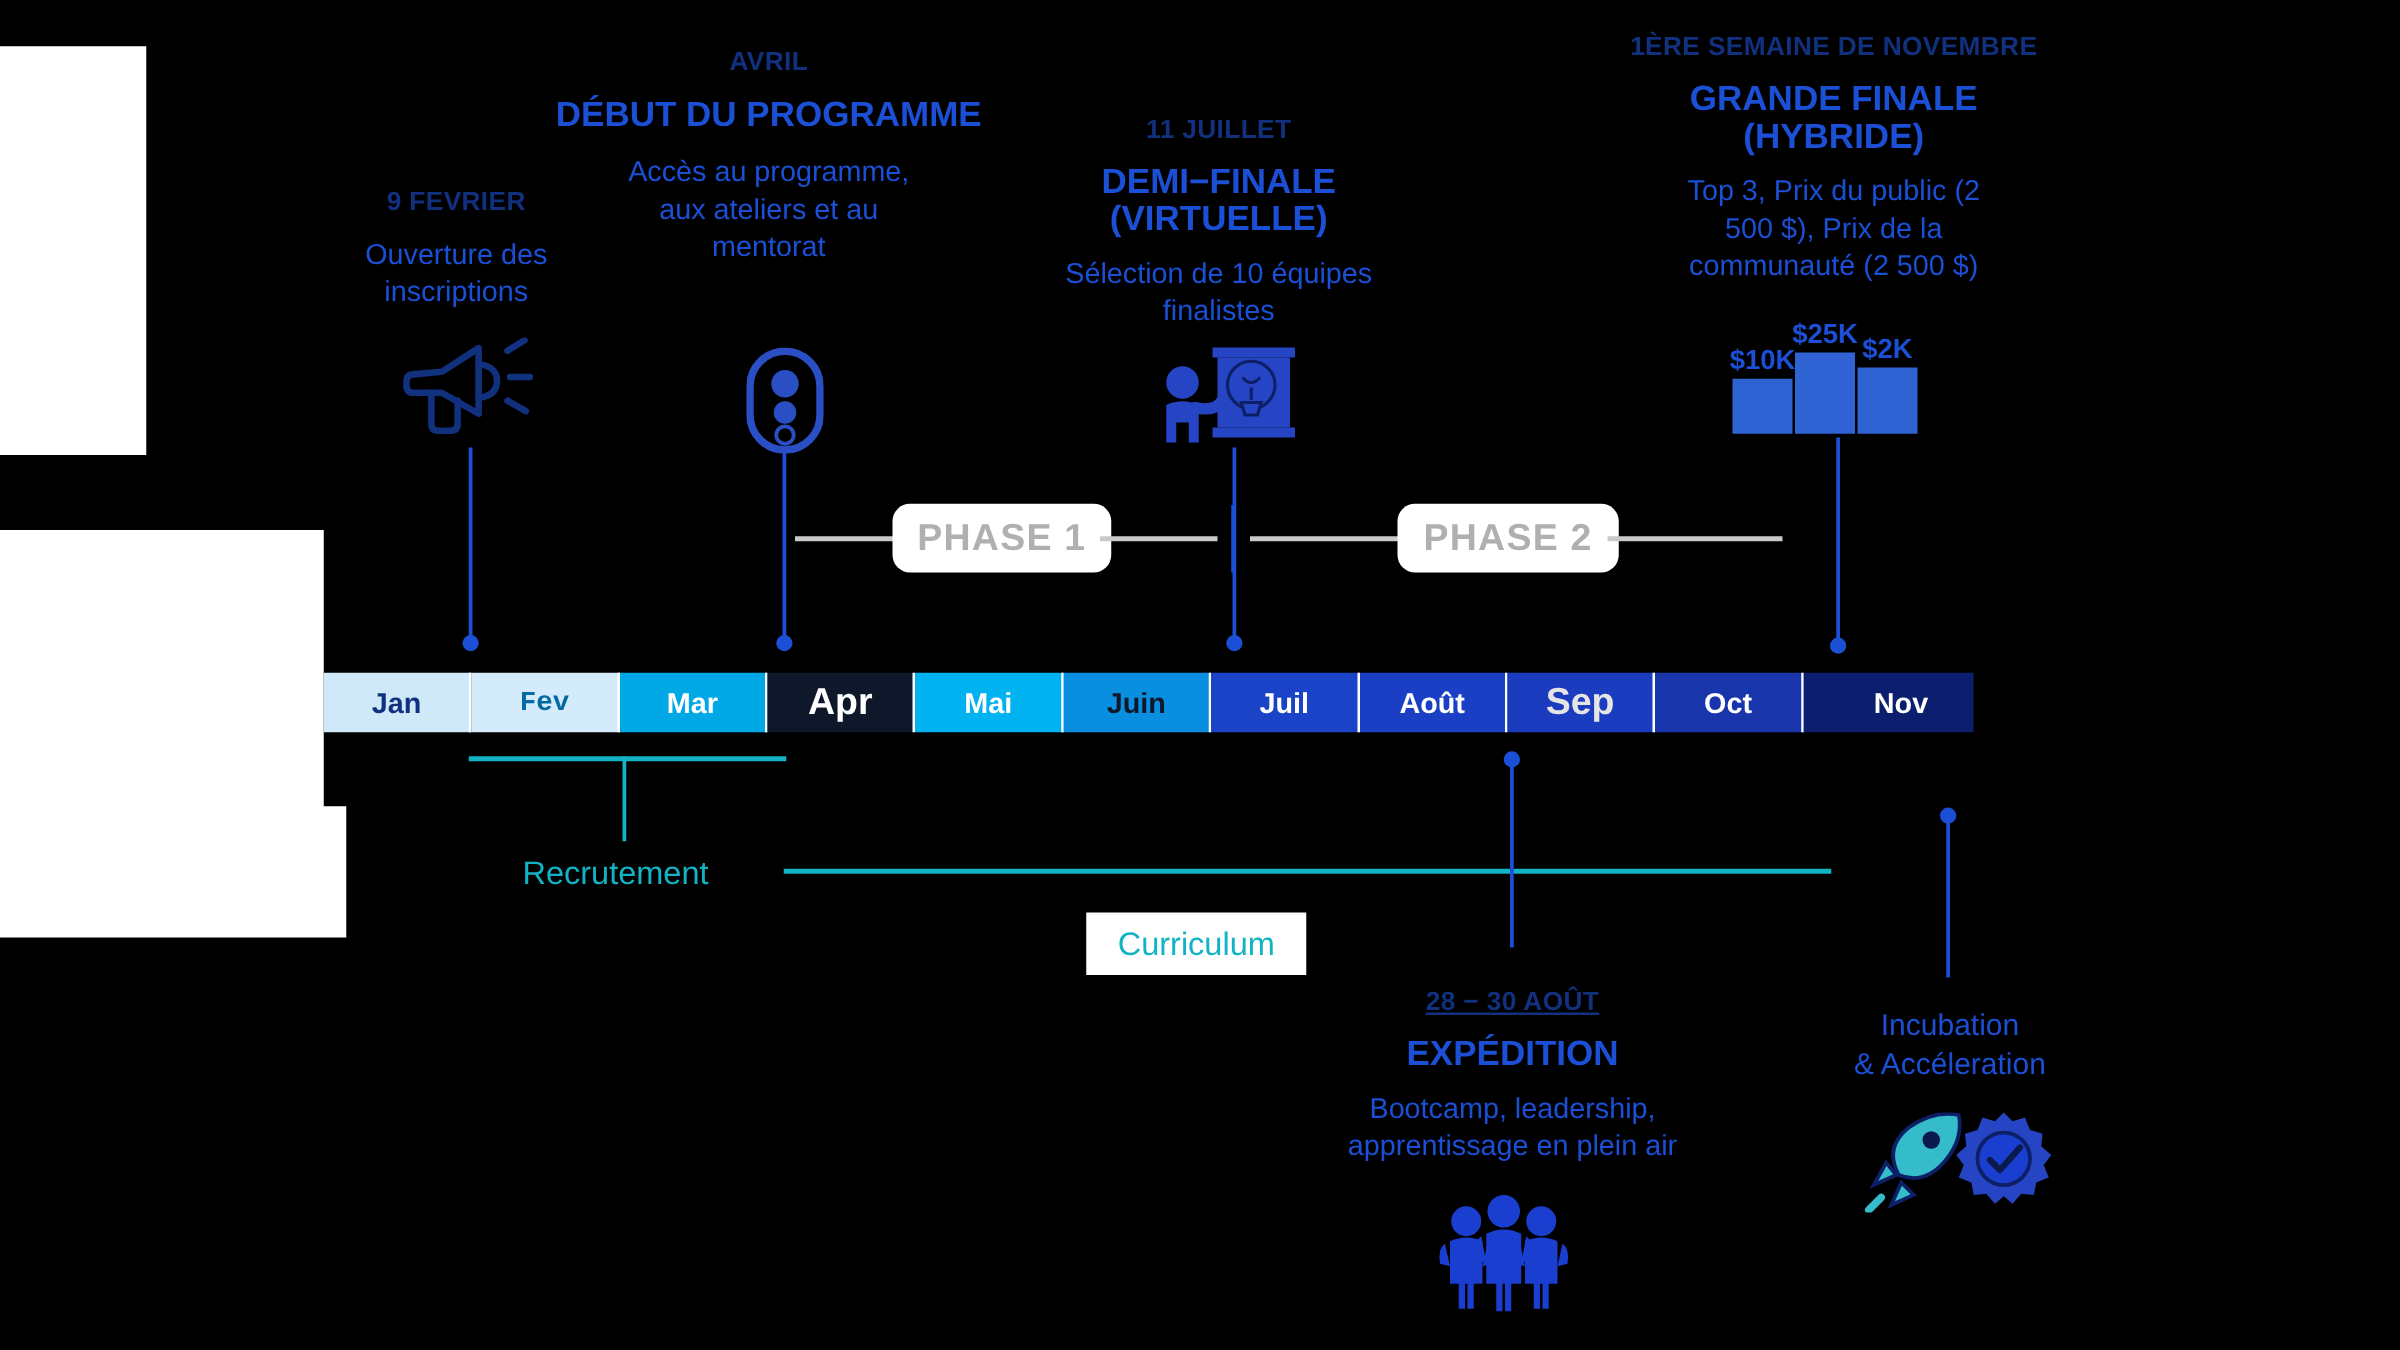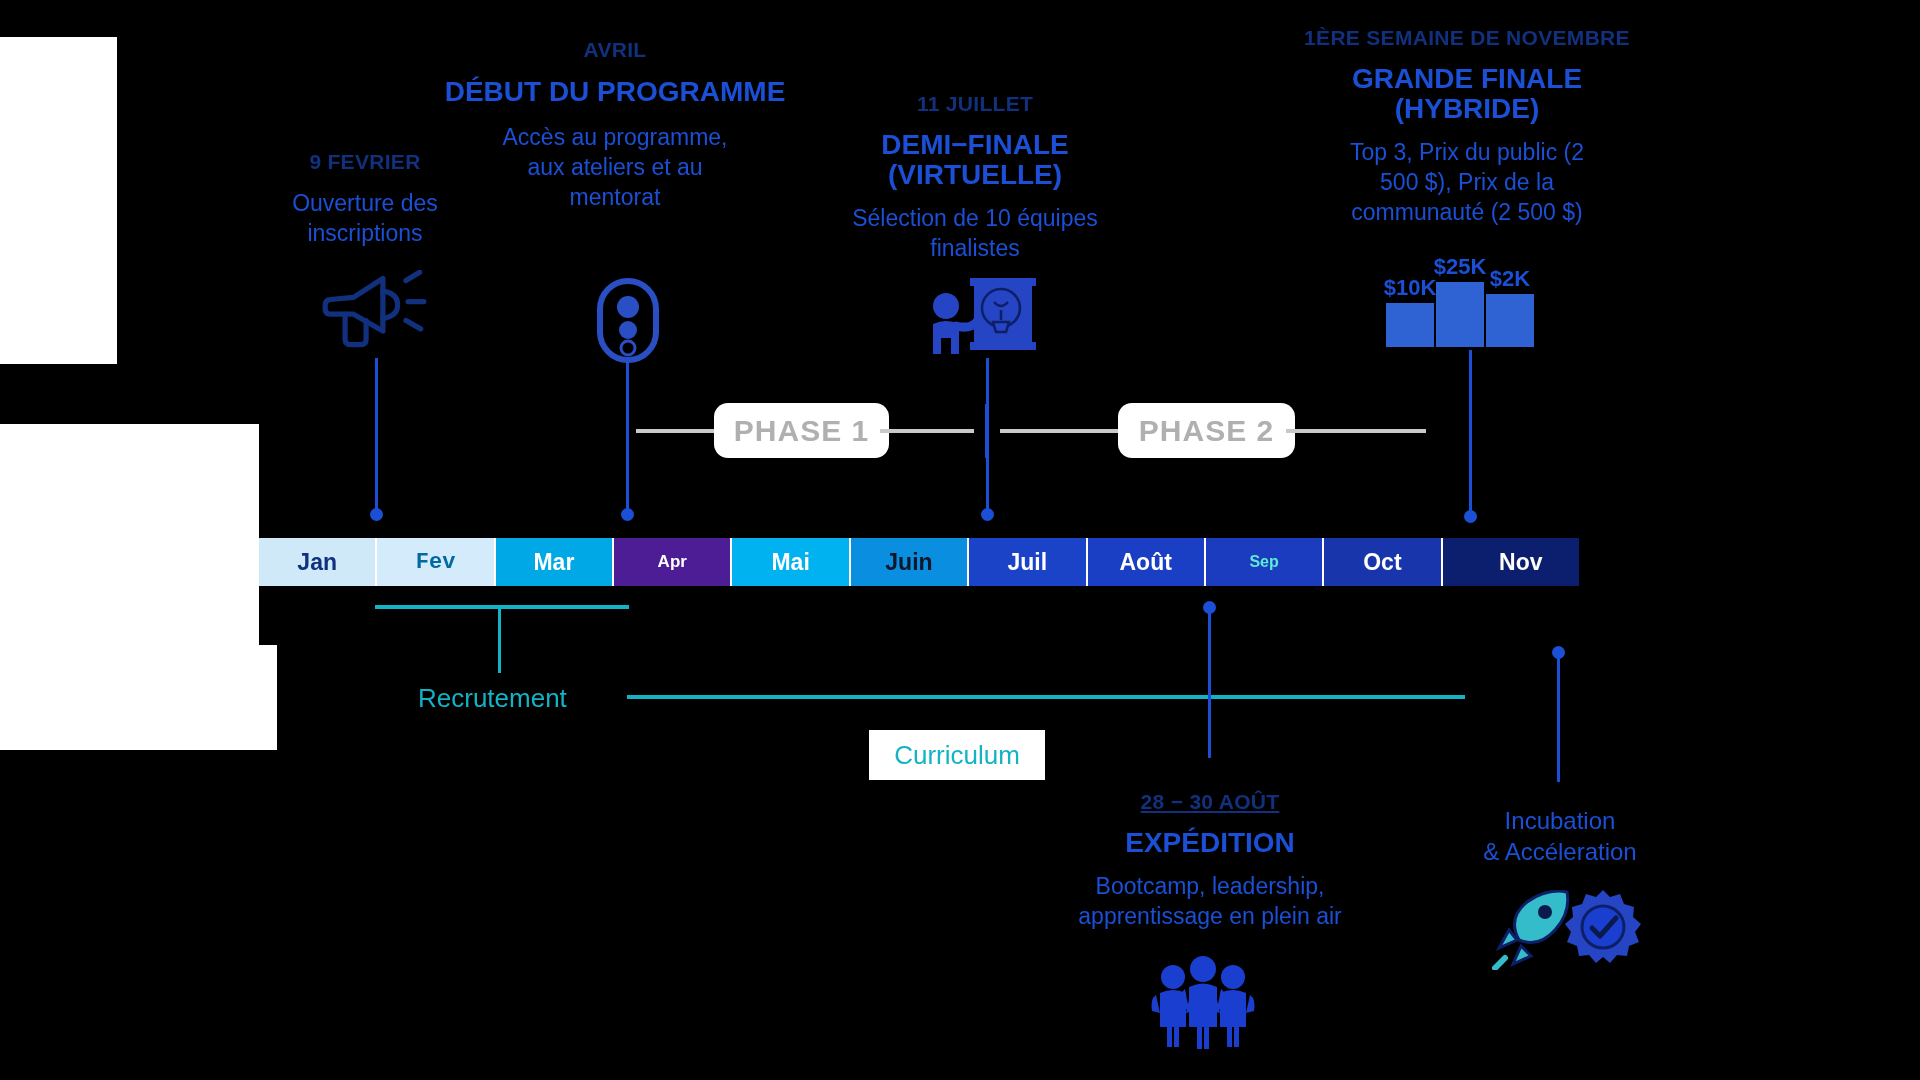--- a/index.html
+++ b/index.html
@@ -172,36 +172,36 @@
   <div id="monthbar" style="left:259px;top:538px;width:1320px;height:48px;">
       <div class="month" style="background: rgb(207, 233, 249); color: rgb(17, 48, 126); font-size: 23px;">
         <span>Jan</span>
       </div>
       <div class="month" style="background: rgb(211, 235, 250); color: #0369a1; font-size: 22px; font-family: Liberation Mono, monospace;">
         <span>Fev</span>
       </div>
       <div class="month" style="background: rgb(0, 169, 230); color: rgb(255, 255, 255); font-size: 23px;">
         <span>Mar</span>
       </div>
-      <div class="month" style="background: #4c1d95; color: rgb(255, 255, 255); font-size: 17px;">
+      <div class="month" style="background: #0f172a; color: rgb(255, 255, 255); font-size: 30px;">
         <span>Apr</span>
       </div>
       <div class="month" style="background: rgb(0, 178, 240); color: rgb(255, 255, 255); font-size: 23px;">
         <span>Mai</span>
       </div>
       <div class="month" style="background: rgb(10, 142, 224); color: #0f172a; font-size: 23px;">
         <span>Juin</span>
       </div>
       <div class="month" style="background: rgb(26, 67, 200); color: rgb(255, 255, 255); font-size: 23px;">
         <span>Juil</span>
       </div>
       <div class="month" style="background: rgb(27, 63, 196); color: rgb(255, 255, 255); font-size: 23px;">
         <span>Août</span>
       </div>
-      <div class="month" style="background: rgb(27, 60, 190); color: #5eead4; font-size: 16px;">
+      <div class="month" style="background: rgb(27, 60, 190); color: #e5e5e5; font-size: 30px;">
         <span>Sep</span>
       </div>
       <div class="month" style="background: rgb(25, 53, 171); color: rgb(255, 255, 255); font-size: 23px;">
         <span>Oct</span>
       </div>
       <div class="month" style="background: rgb(12, 31, 110); color: rgb(255, 255, 255); font-size: 23px;">
         <span>Nov</span>
       </div>
     </div>
 

